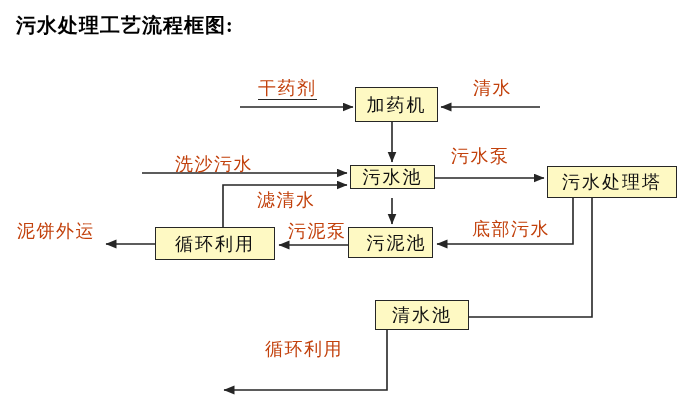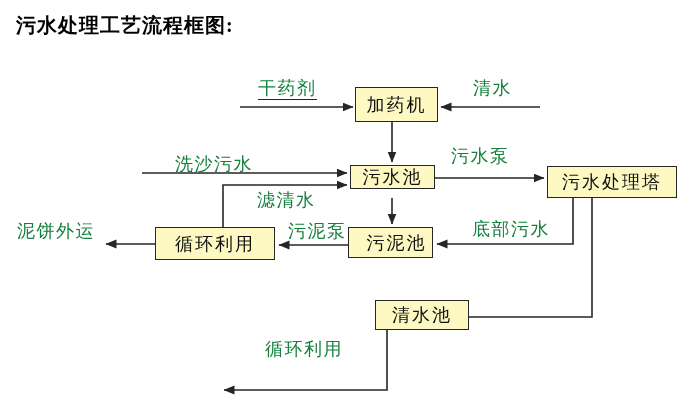--- a/index.html
+++ b/index.html
@@ -41,21 +41,21 @@
     justify-content: center;
     font-size: 18px;
     letter-spacing: 2px;
     color: #111111;
     white-space: nowrap;
   }
   .edge-label {
     position: absolute;
     font-size: 18px;
     letter-spacing: 1.5px;
-    color: #15803d;
+    color: #c2410c;
     white-space: nowrap;
     line-height: 1;
   }
   .edge-label.underlined {
     border-bottom: 1.6px solid #262626;
     padding-bottom: 2px;
   }
 </style>
 </head>
 <body>

